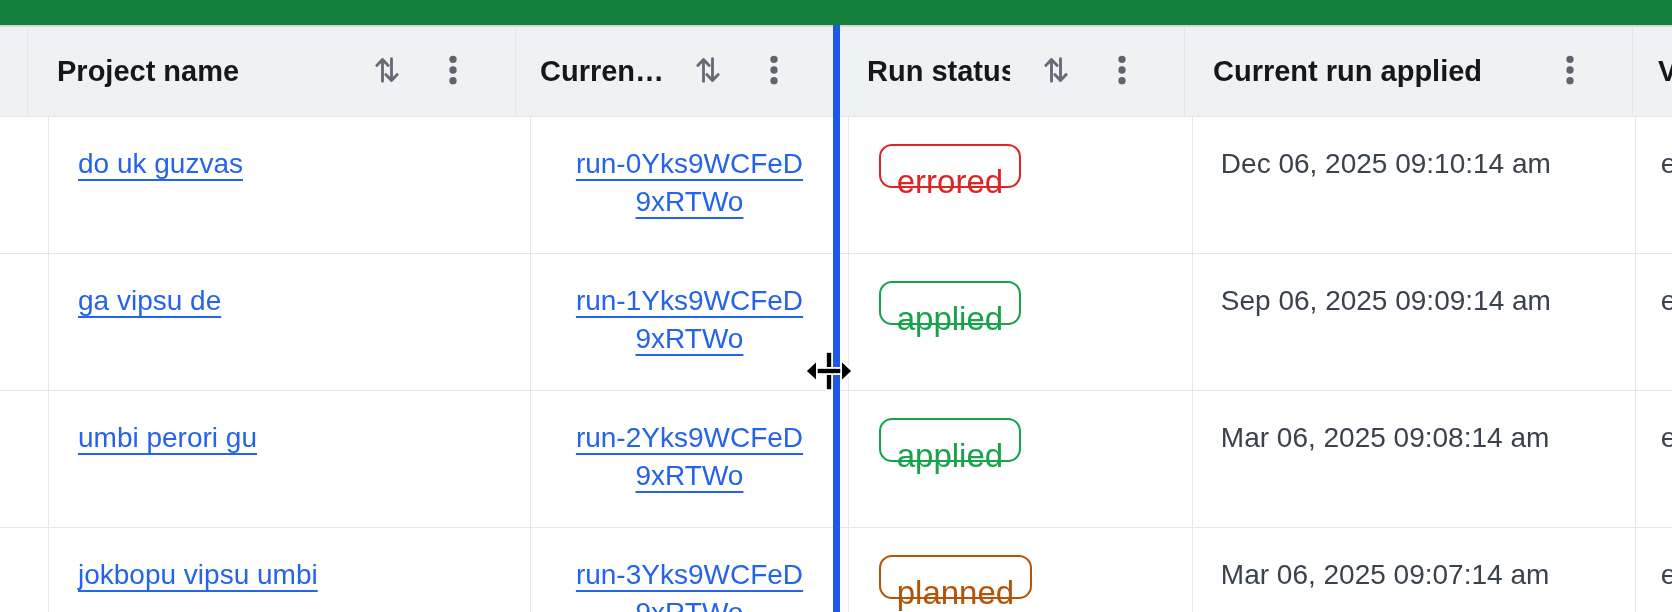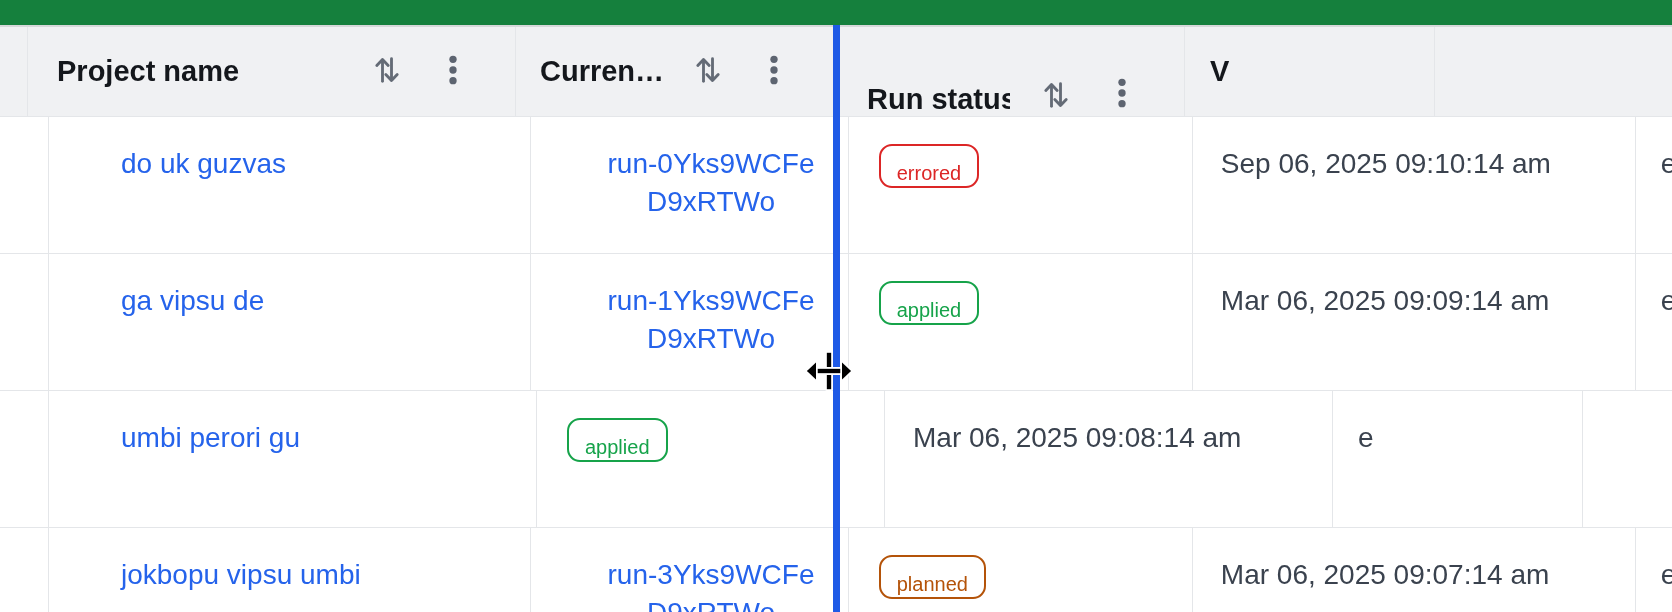--- a/index.html
+++ b/index.html
@@ -27,21 +27,21 @@
     box-sizing:border-box;
     border-right:1px solid var(--c-border,#e3e5e8);
     padding:0 42px 0 29px;
     gap:28px;
     font-size:29px;font-weight:700;color:var(--c-header-text,#14171c);
   }
   .th-label{flex:1 1 auto;white-space:nowrap;overflow:hidden;}
   .c0{width:28px;padding:0;}
   .c1{width:488px;}
   .c2{width:321px;padding-left:24px;text-align:center;}
-  .c3{width:348px;padding-left:30px;align-items:flex-end;}
+  .c3{width:348px;padding-left:30px;}
   .c4{width:448px;padding-left:28px;}
   .c5{width:250px;padding-left:25px;}
   .row{
     display:flex;
     height:137px;
     border-bottom:1px solid var(--c-border,#e5e7eb);
     box-sizing:border-box;
     background:#fff;
   }
   .td{
@@ -50,33 +50,33 @@
     padding:28px 24px 0 24px;
     font-size:28px;line-height:38px;
     color:var(--c-body-text,#3a424e);
   }
   .td.c1{padding-left:29px;}
   .td.c3{padding-top:27px;padding-left:30px;}
   .td.c4{padding-left:28px;}
   .td.c5{padding-left:25px;}
   a.cell-link{
     color:var(--c-link,#2563eb);
+    text-decoration:underline;
     text-decoration-thickness:2px;
     text-underline-offset:6px;
     cursor:pointer;
-    margin-left:43px;
   }
   .run-link{display:inline-block;max-width:240px;word-break:break-all;}
   .status-badge{
     display:inline-block;
     height:44px;line-height:40px;
-    padding:7px 16px;
+    padding:16px 16px;
     border:2px solid currentColor;
     border-radius:13px;
-    font-size:20px;
+    font-size:33px;
     box-sizing:border-box;
     background:#fff;
   }
   .icon-btn{
     display:flex;align-items:center;justify-content:center;
     flex:0 0 auto;
     background:none;border:none;padding:0;margin:0;cursor:pointer;
   }
   .resize-line{
     position:absolute;
@@ -167,70 +167,85 @@
           <span>
             <svg width="40" height="40" viewBox="0 0 24 24" fill="#5d6470">
               <circle cx="12" cy="5.6" r="2.2"></circle>
                 <circle cx="12" cy="12" r="2.2"></circle>
                 <circle cx="12" cy="18.4" r="2.2"></circle>
             </svg>
           </span>
         </button>
       </div>
 
+      <div class="th c4">
+        <span class="th-label">Current run applied</span>
+        <button class="icon-btn">
+          <span>
+            <svg width="40" height="40" viewBox="0 0 24 24" fill="#5d6470">
+              <circle cx="12" cy="5.6" r="2.2"></circle>
+                <circle cx="12" cy="12" r="2.2"></circle>
+                <circle cx="12" cy="18.4" r="2.2"></circle>
+            </svg>
+          </span>
+        </button>
+      </div>
 
       <div class="th c5">
         <span class="th-label">V</span>
       </div>
 
     </div>
 
     <div class="tbody">
   <div class="row">
     <div class="td c0"></div>
     <div class="td c1">
       <a class="cell-link">do uk guzvas</a>
     </div>
     <div class="td c2">
       <a class="cell-link run-link">run-0Yks9WCFeD9xRTWo</a>
     </div>
     <div class="td c3">
       <span class="status-badge" style="color: rgb(220, 38, 38); border-color: rgb(220, 38, 38);">errored</span>
     </div>
     <div class="td c4">
-      <span>Sep 06, 2025 09:10:14 am</span>
+      <span>Dec 06, 2025 09:10:14 am</span>
     </div>
     <div class="td c5">
       <span>e</span>
     </div>
   </div>
 
   <div class="row">
     <div class="td c0"></div>
     <div class="td c1">
       <a class="cell-link">ga vipsu de</a>
     </div>
     <div class="td c2">
       <a class="cell-link run-link">run-1Yks9WCFeD9xRTWo</a>
     </div>
     <div class="td c3">
       <span class="status-badge" style="color: rgb(22, 163, 74); border-color: rgb(22, 163, 74);">applied</span>
     </div>
     <div class="td c4">
-      <span>Mar 06, 2025 09:09:14 am</span>
+      <span>Sep 06, 2025 09:09:14 am</span>
     </div>
     <div class="td c5">
       <span>e</span>
     </div>
   </div>
 
   <div class="row">
     <div class="td c0"></div>
     <div class="td c1">
       <a class="cell-link">umbi perori gu</a>
+    </div>
+    <div class="td c2">
+      <a class="cell-link run-link">run-2Yks9WCFeD9xRTWo</a>
     </div>
     <div class="td c3">
       <span class="status-badge" style="color: rgb(22, 163, 74); border-color: rgb(22, 163, 74);">applied</span>
     </div>
     <div class="td c4">
       <span>Mar 06, 2025 09:08:14 am</span>
     </div>
     <div class="td c5">
       <span>e</span>
     </div>

